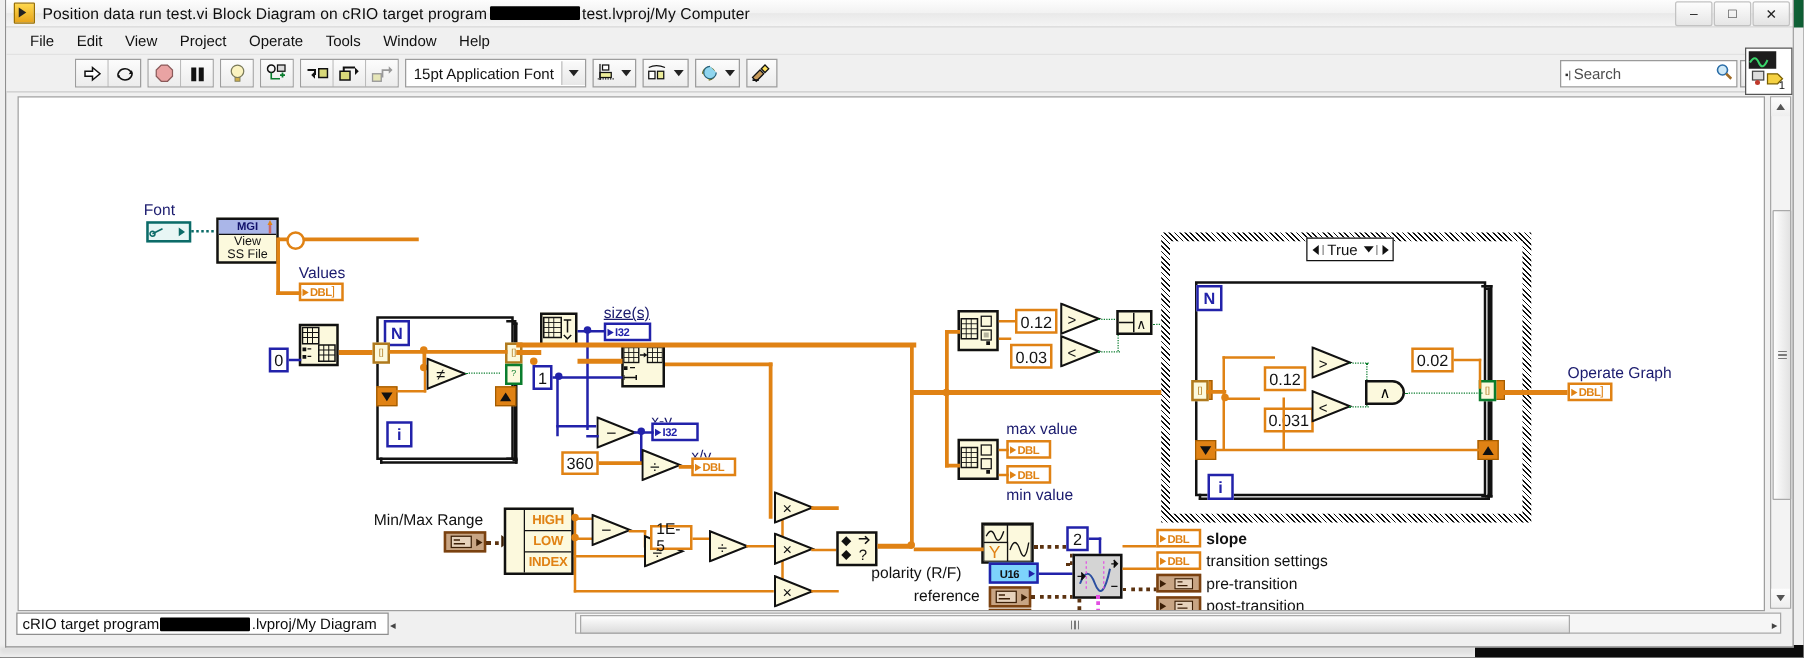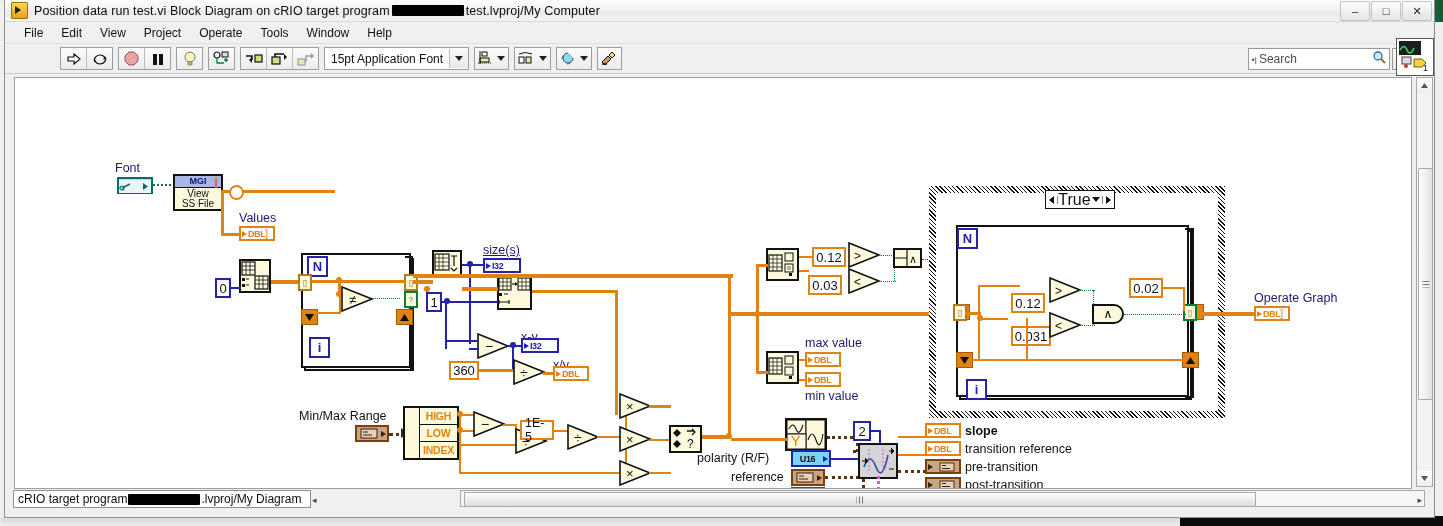--- a/index.html
+++ b/index.html
@@ -123,21 +123,21 @@
      border:2px solid #111;border-left:none;box-sizing:border-box;}
   .bigN{position:absolute;border:2px solid #2222aa;color:#2222aa;font-weight:bold;font-size:13px;
      width:17px;height:17px;display:flex;align-items:center;justify-content:center;background:#fff;}
   .tunnel{position:absolute;width:10px;height:13px;border:2px solid #b07a1e;background:#fcf9dd;
      font-size:7px;color:#b07a1e;display:flex;align-items:center;justify-content:center;line-height:1;}
   .shiftreg{position:absolute;width:15px;height:14px;background:#e08214;border:1px solid #a35c00;
      display:flex;align-items:center;justify-content:center;}
   .boolTunnel{position:absolute;width:11px;height:14px;border:2px solid #0a7d2e;background:#f3fbf3;
      color:#0a7d2e;font-size:8px;display:flex;align-items:center;justify-content:center;}
   .casesel{position:absolute;height:17px;border:1px solid #111;background:#fff;display:flex;align-items:center;
-     font-size:16px;color:#111;}
+     font-size:12px;color:#111;}
   .hatch{position:absolute;background:
      repeating-linear-gradient(45deg,#111 0 1px,#fff 1px 3px);}
   .subvi{position:absolute;background:#fcf9dd;border:2px solid #111;box-sizing:border-box;
      display:flex;flex-direction:column;}
   .subvi-head{background:#aab6e8;border-bottom:1px solid #111;font-size:9px;color:#11116b;
      font-weight:bold;text-align:center;line-height:11px;height:11px;position:relative;}
   .subvi-body{flex:1;display:flex;flex-direction:column;align-items:center;justify-content:center;
      font-size:10px;color:#111;line-height:10px;}
   .cluster{position:absolute;border:2px solid #111;background:#fcf9dd;box-sizing:border-box;}
   .cl-row{font-size:10.5px;color:#e08214;font-weight:bold;text-align:center;line-height:16px;
@@ -783,21 +783,21 @@
       <div class="term" style="left:910px;top:345px;width:36px;">
         <div class="tri"></div>
           <div class="ty">DBL</div>
       </div>
       <div class="lbl lbl-blk" style="left:950px;top:346px;font-weight:bold;">slope</div>
 
       <div class="term" style="left:910px;top:363px;width:36px;">
         <div class="tri"></div>
           <div class="ty">DBL</div>
       </div>
-      <div class="lbl lbl-blk" style="left:950px;top:364px;">transition reference</div>
+      <div class="lbl lbl-blk" style="left:950px;top:364px;">transition settings</div>
 
       <div class="term brown" style="left:910px;top:381px;width:36px;">
         <div class="tri"></div>
         <div style="flex:1;display:flex;align-items:center;justify-content:center;">
           <svg width="16" height="10" viewBox="0 0 16 10">
               <rect x="1" y="1" width="14" height="8" fill="#e6d2bc" stroke="#3c1f06" stroke-width=".9"></rect>
               <path d="M3 3.5h4M3 6.5h8" stroke="#3c1f06" stroke-width="1.1"></path>
             </svg>
         </div>
       </div>

